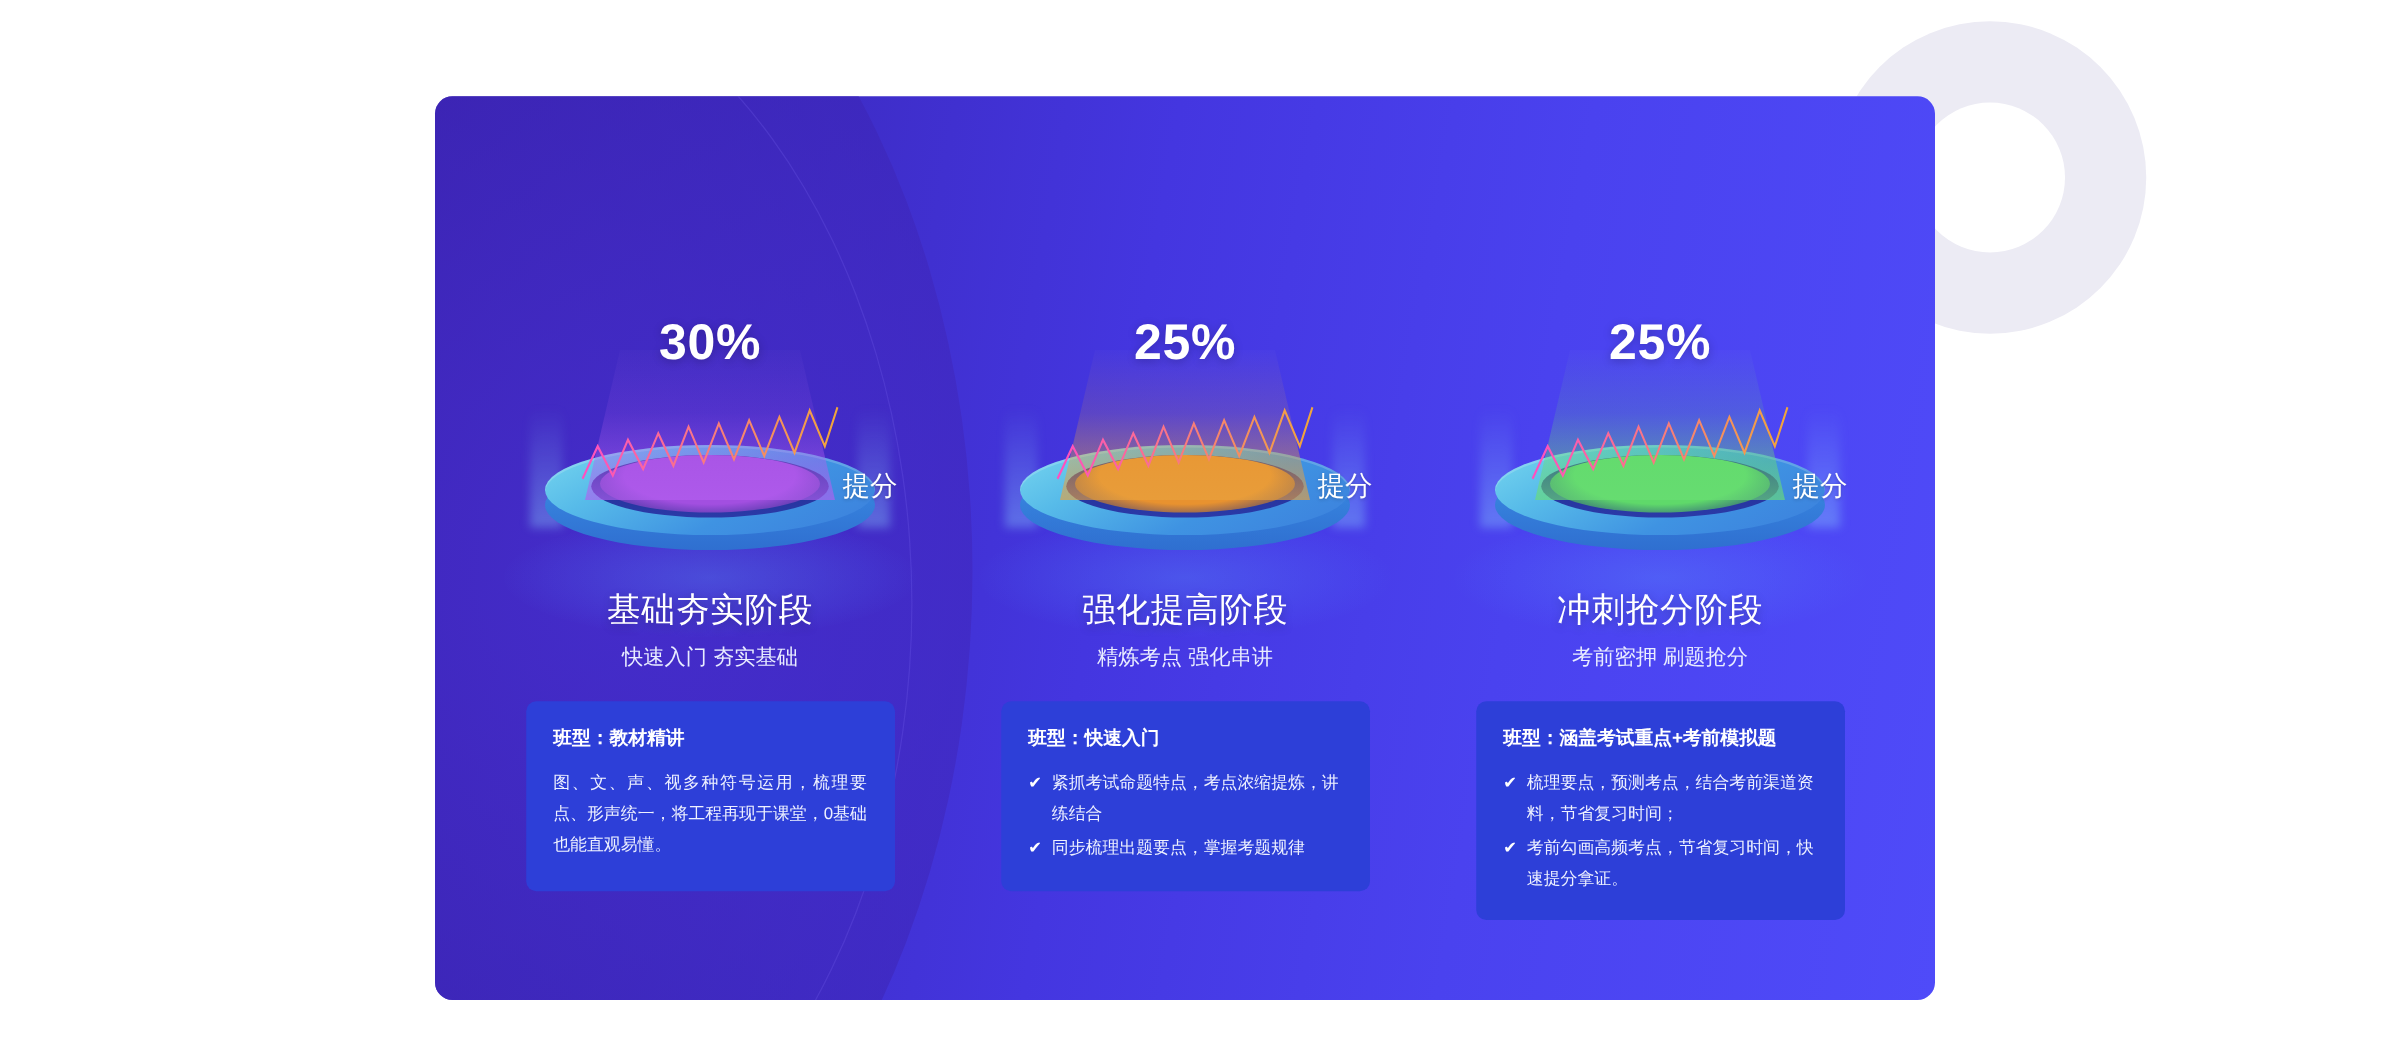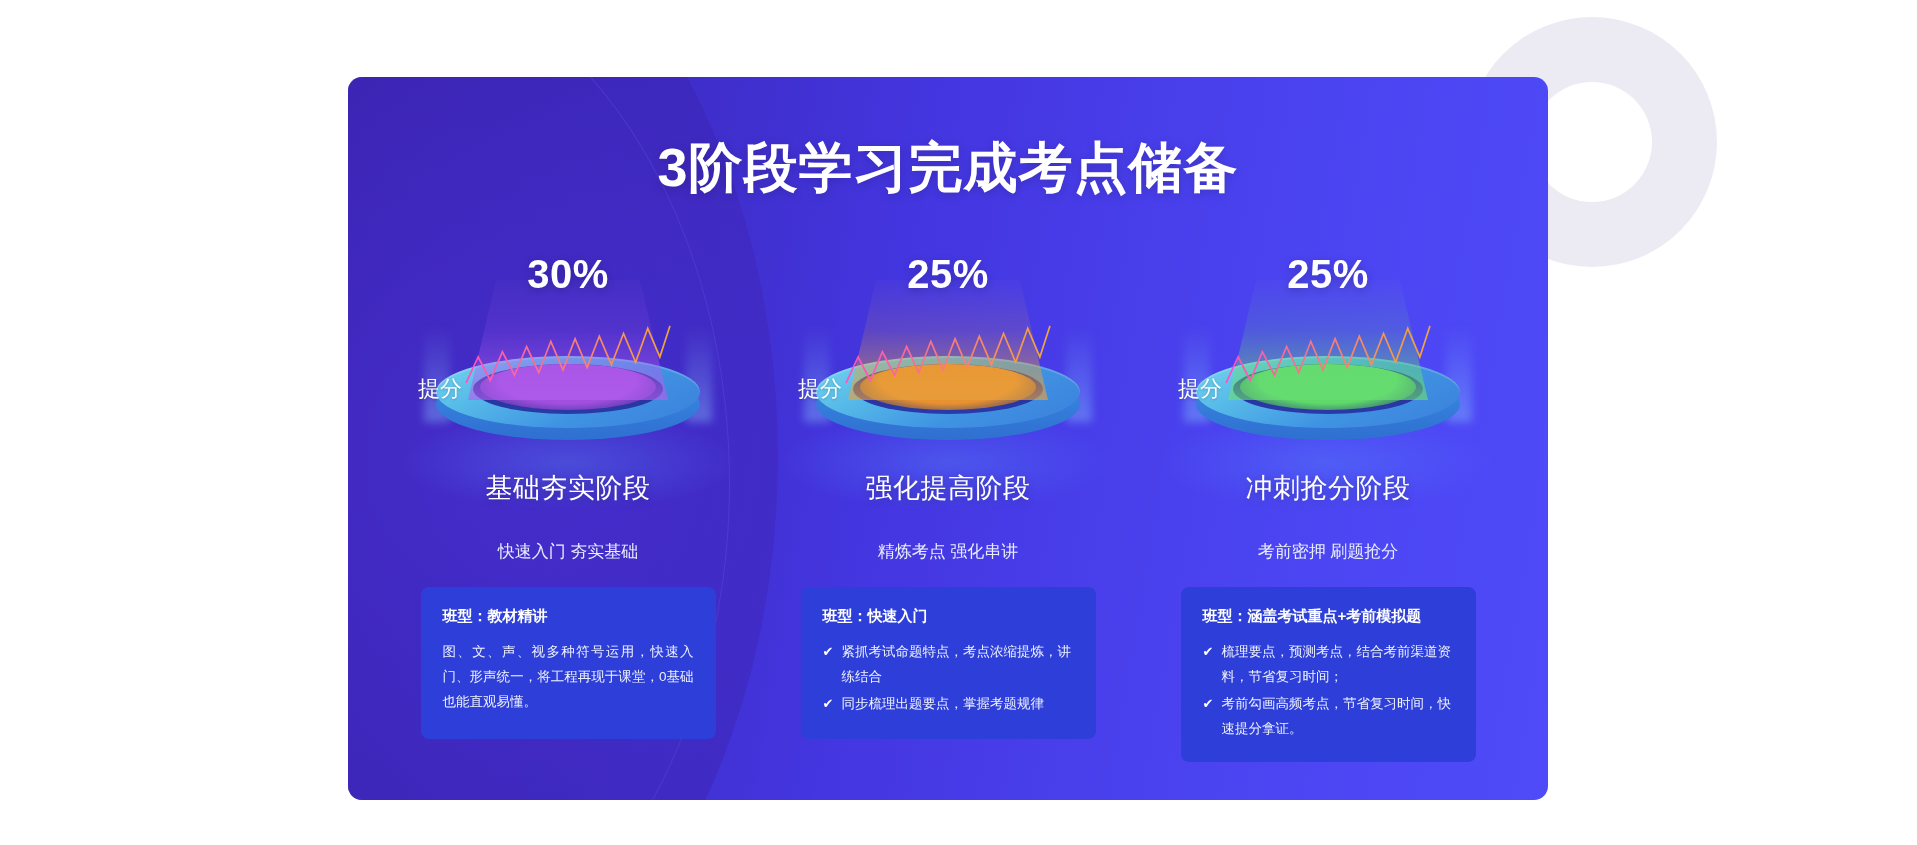--- a/index.html
+++ b/index.html
@@ -162,21 +162,21 @@
     font-weight:bold;
     letter-spacing:.5px;
     text-shadow:0 2px 8px rgba(0,0,0,.22);
     z-index:4;
   }
   
   .podium .tifen{
     position:absolute;
     left:0;bottom:58px;
     width:100%;
-    text-align:left;
+    text-align:right;
     color:#ffffff;
     font-size:22px;
     font-weight:500;
     z-index:5;
     text-shadow:0 1px 3px rgba(0,0,0,.22);
   }
   
   .podium .shaft-l,.podium .shaft-r{
     position:absolute;
     bottom:40px;
@@ -195,21 +195,21 @@
     letter-spacing:.5px;
     text-shadow:0 2px 8px rgba(0,0,0,.25);
     margin-top:6px;
     position:relative;
     z-index:6;
     white-space:nowrap;
   }
   .stage-sub{
     color:#e8ecff;
     font-size:17px;
-    margin-top:34px;
+    margin-top:8px;
     position:relative;
     z-index:6;
     white-space:nowrap;
   }
 
   
   .info-card{
     width:295px;
     min-height:152px;
     margin-top:24px;
@@ -252,21 +252,20 @@
 </head>
 <body>
 
 <div id="deco-ring"></div>
 
 <div id="panel">
 
   <div id="panel-swoosh"></div>
   <div id="panel-swoosh2"></div>
 
-  <div id="headline">3阶段学习完成考点储备</div>
 
   <div id="stages">
 
     <div class="stage">
       <div class="podium">
         <div class="halo"></div>
         <div class="shaft-l"></div>
         <div class="shaft-r"></div>
         <div class="disc-side"></div>
         <div class="disc-top"></div>
@@ -282,21 +281,21 @@
           </defs>
           <polyline id="poly1" fill="none" stroke="url(#g1)" stroke-width="1.6" points="4,50 16,30 28,48 40,26 52,44 64,22 76,42 88,18 100,40 112,16 124,38 136,14 148,36 160,12 172,34 184,8 196,30 206,6"></polyline>
         </svg>
         <div class="pct">30%</div>
         <div class="tifen">提分</div>
       </div>
       <div class="stage-title">基础夯实阶段</div>
       <div class="stage-sub">快速入门 夯实基础</div>
       <div class="info-card">
         <div class="info-title">班型：教材精讲</div>
-        <div class="info-para">图、文、声、视多种符号运用，快速入门、形声统一，将工程再现于课堂，0基础也能直观易懂。</div>
+        <div class="info-para">图、文、声、视多种符号运用，梳理要点、形声统一，将工程再现于课堂，0基础也能直观易懂。</div>
         <ul class="bullet-list" id="bl1"></ul>
       </div>
     </div>
 
     <div class="stage">
       <div class="podium">
         <div class="halo"></div>
         <div class="shaft-l"></div>
         <div class="shaft-r"></div>
         <div class="disc-side"></div>

